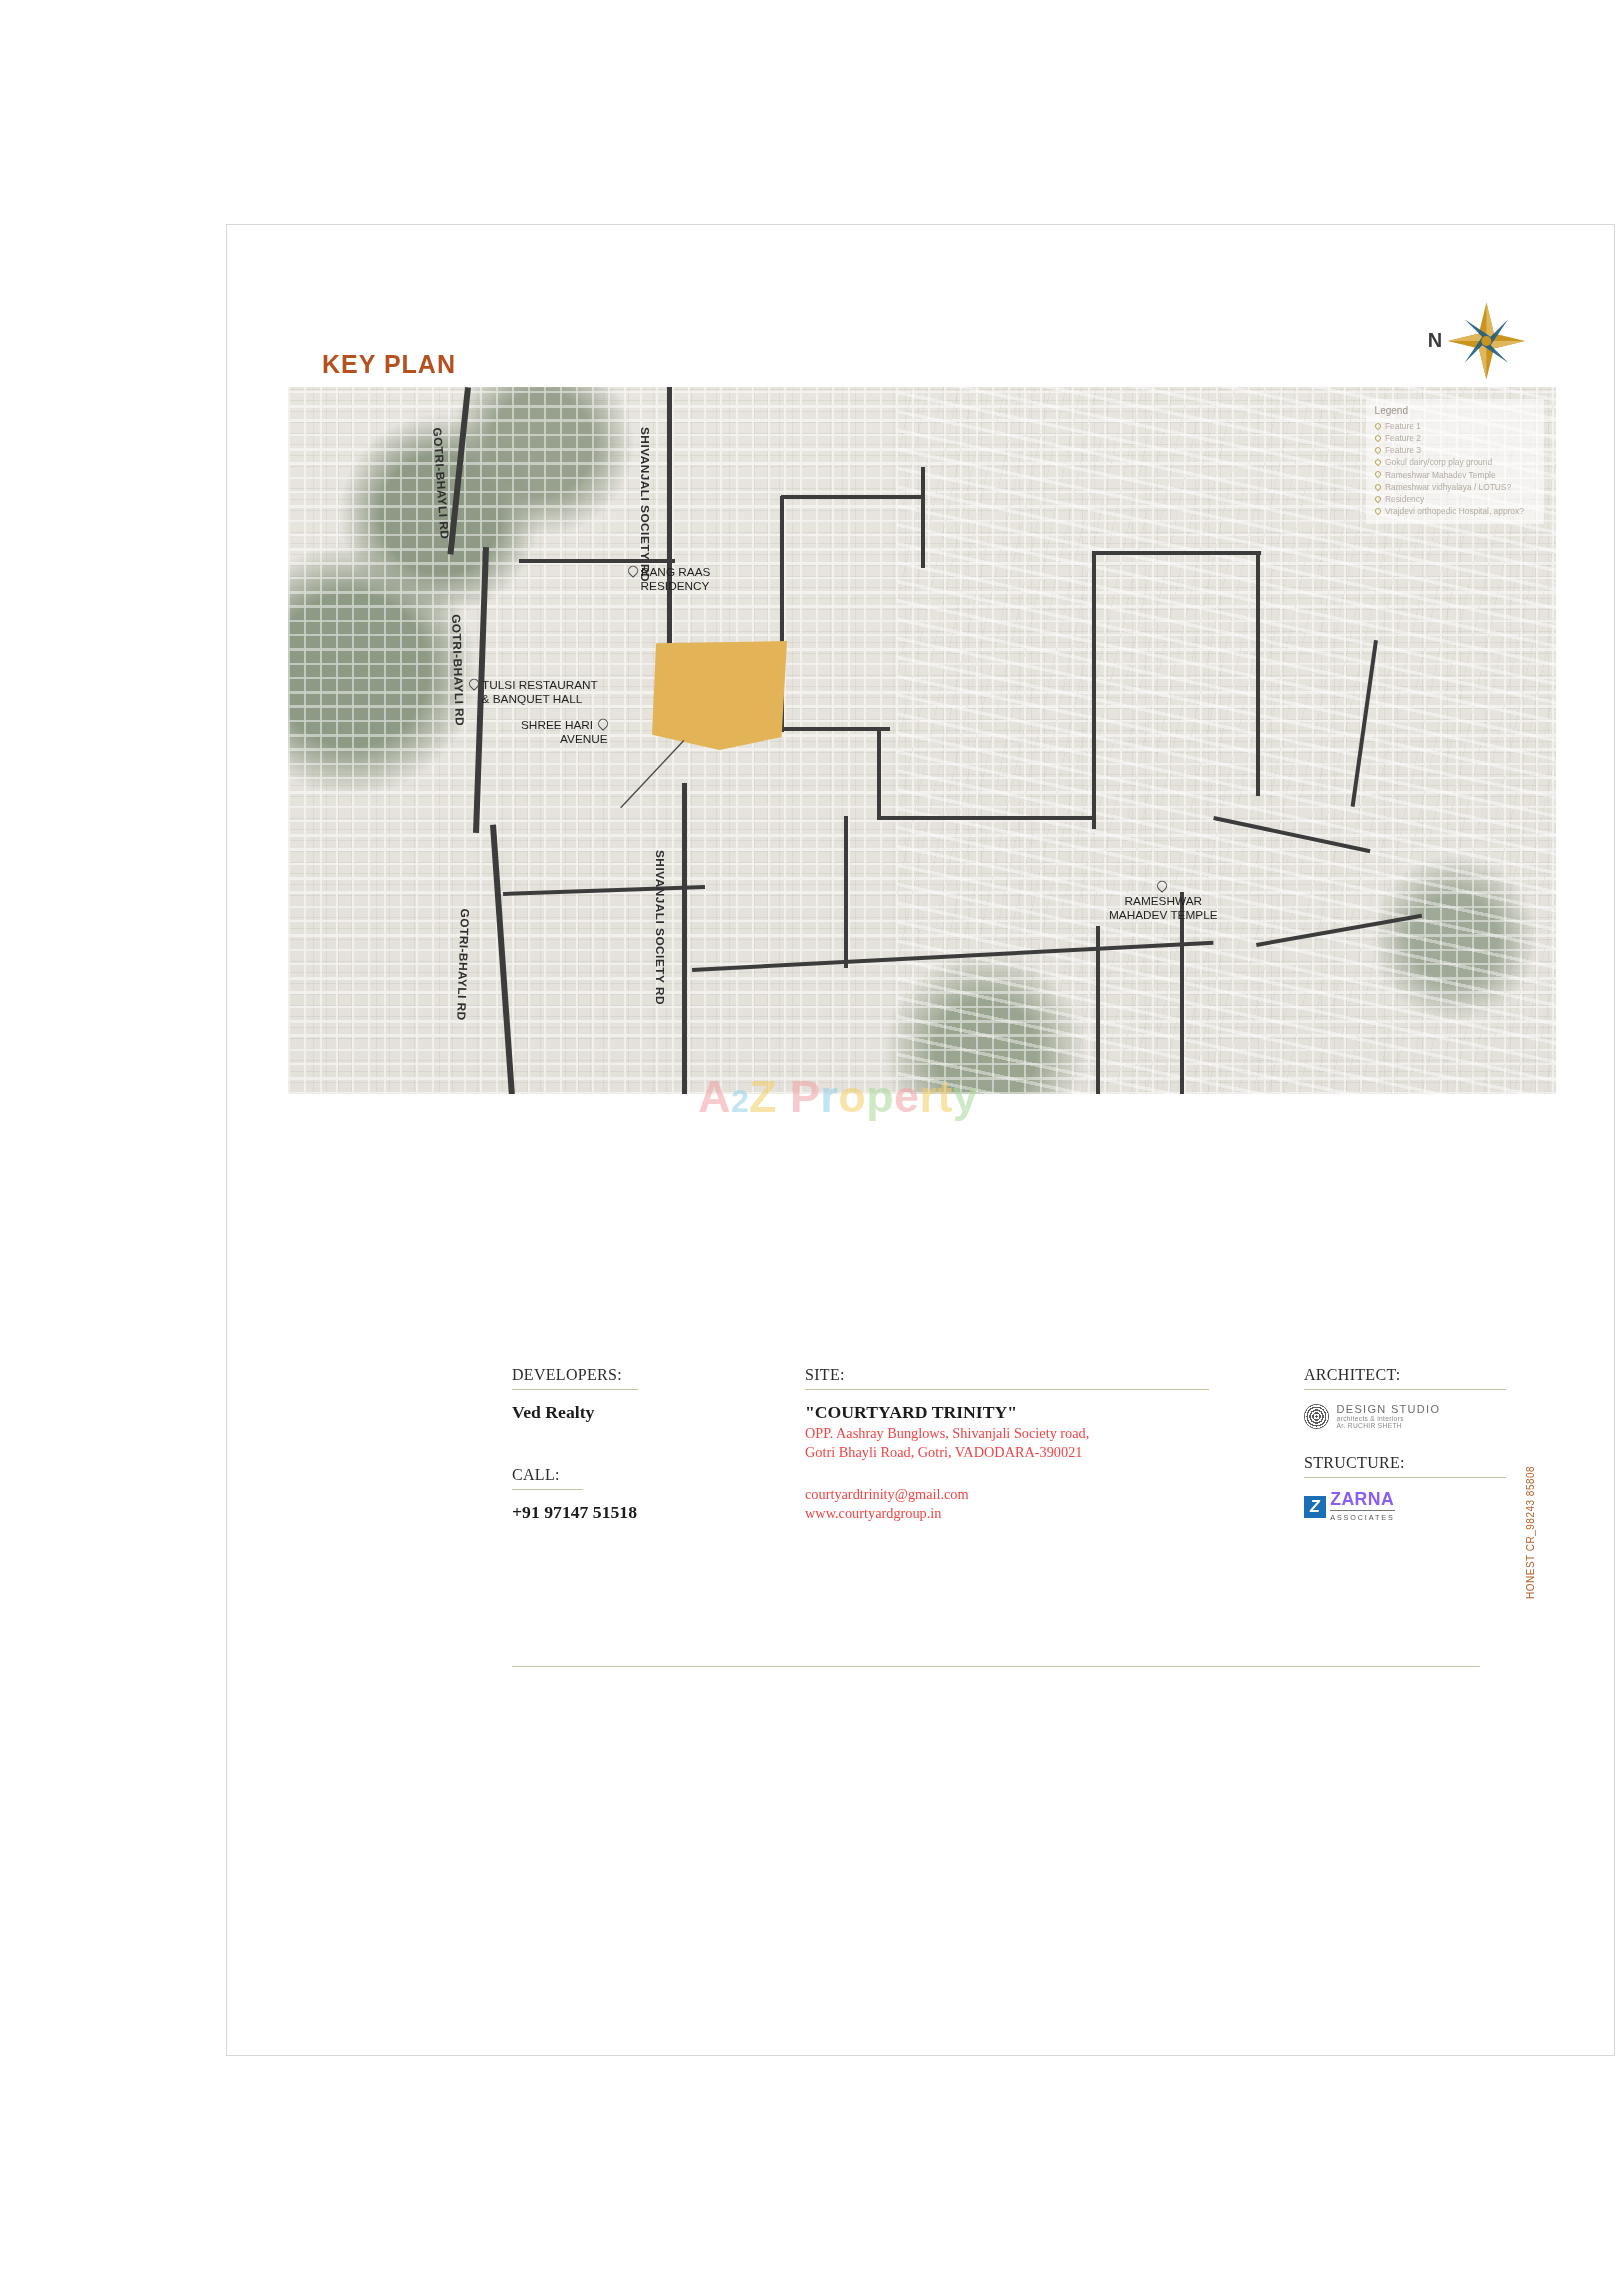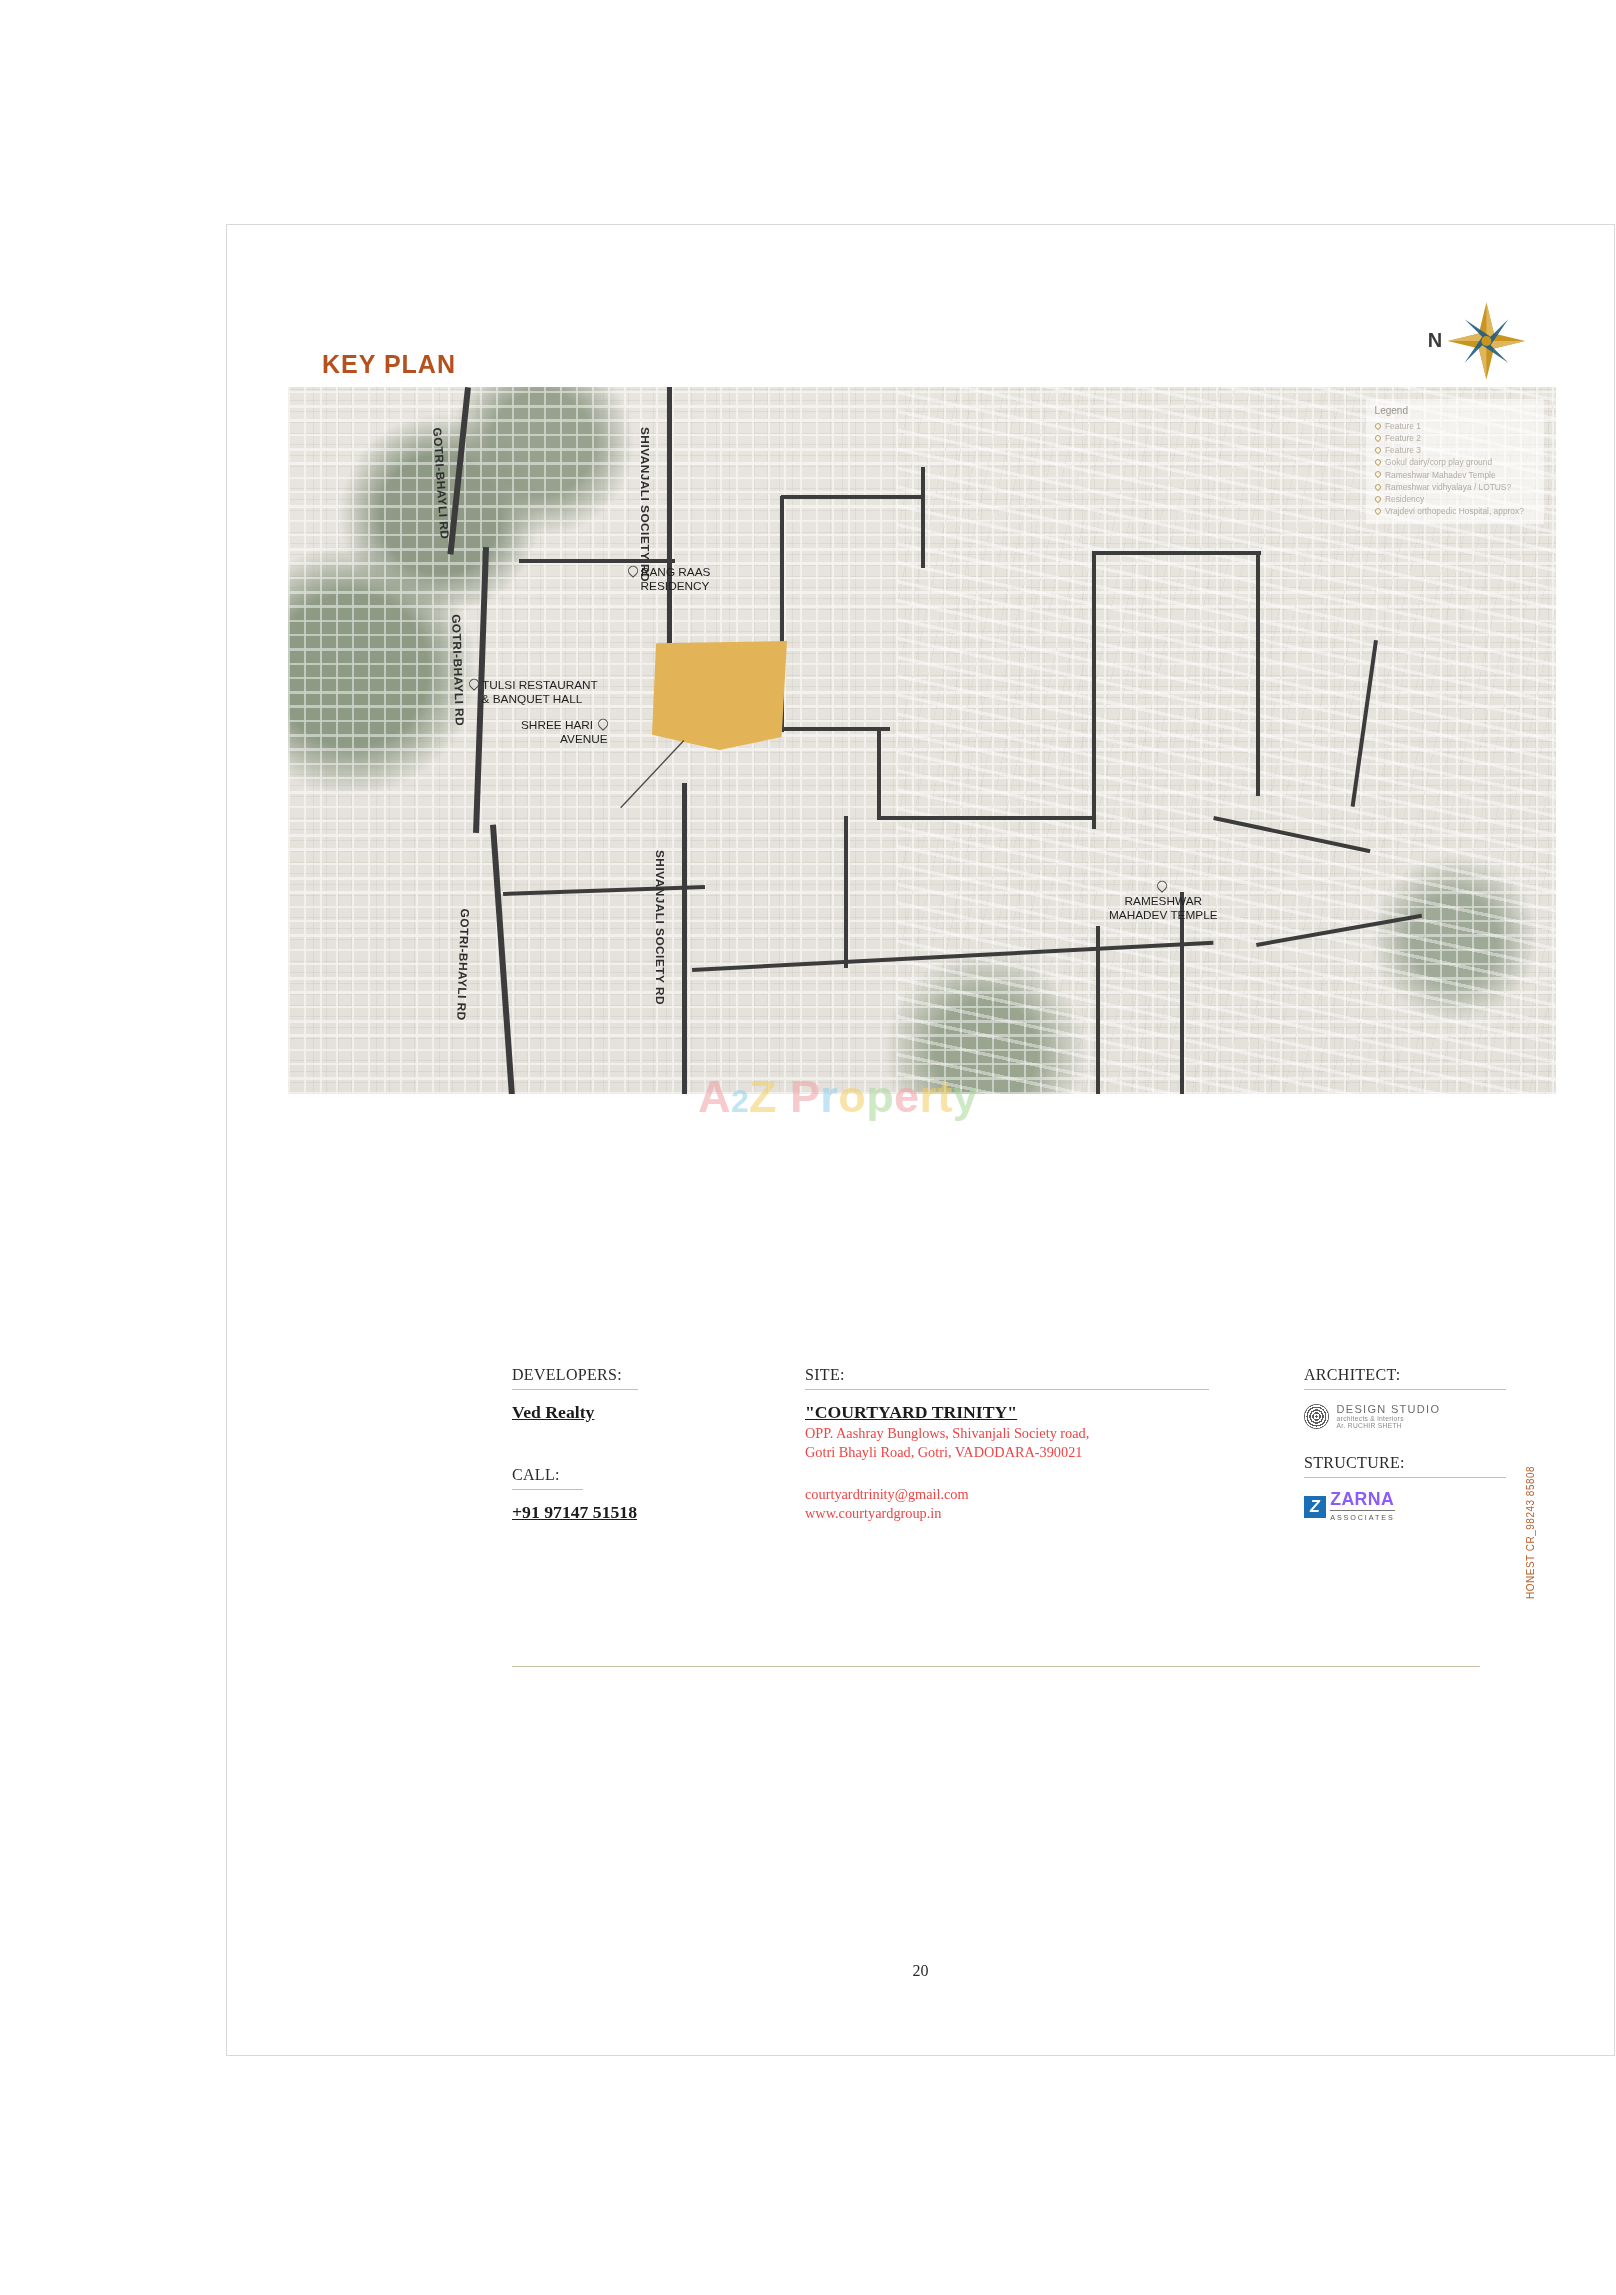--- a/index.html
+++ b/index.html
@@ -250,21 +250,20 @@
     height: 0.8px;
     background: #c9bda2;
     margin-top: 5px;
   }
   .rule-short { width: 71px; }
   .bold-line {
     font-size: 17.7px;
     font-weight: bold;
     color: #1c1c1c;
     margin-top: 11.8px;
-    text-decoration: underline;
   }
   .body-line {
     font-size: 14.3px;
     color: #ef4444;
     line-height: 1.3;
   }
 
   .col-dev  { left: 285px; top: 1141px; width: 126px; }
   .col-call { left: 285px; top: 1241px; width: 126px; }
   .col-site { left: 578px; top: 1141px; width: 404px; }
@@ -518,17 +517,16 @@
       <div class="zarna-z">Z</div>
       <div>
         <div class="zarna-name">ZARNA</div>
         <div class="zarna-sub">ASSOCIATES</div>
       </div>
     </div>
   </div>
 
   <div class="bottom-rule"></div>
 
-  <div class="page-number">20</div>
 </div>
 
 <div class="side-credit">HONEST CR_98243  85808</div>
 
 
 </body></html>

